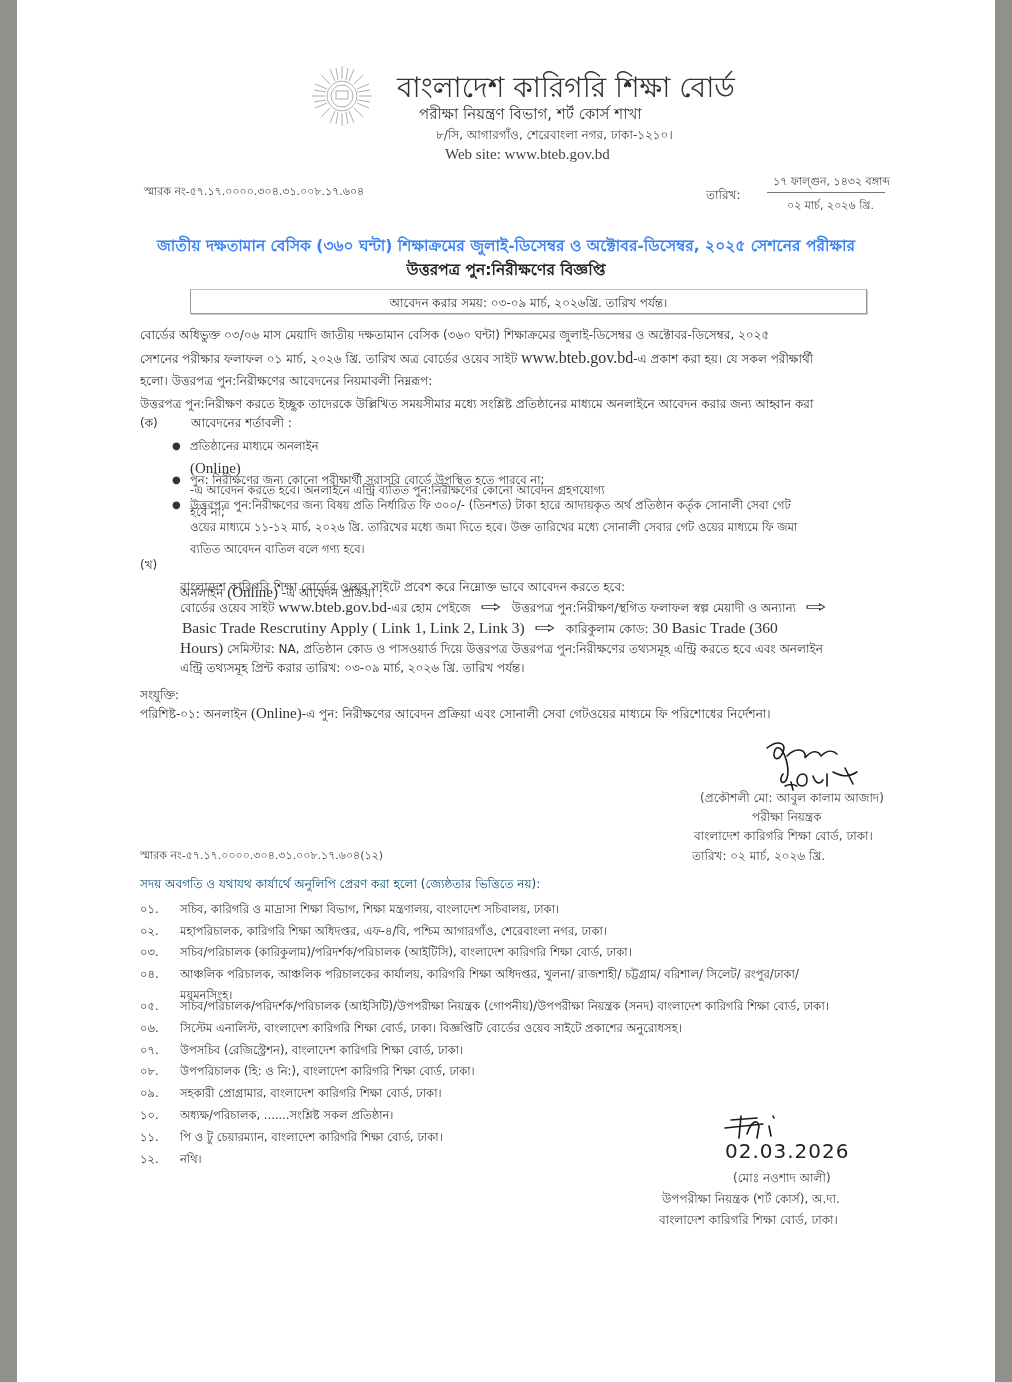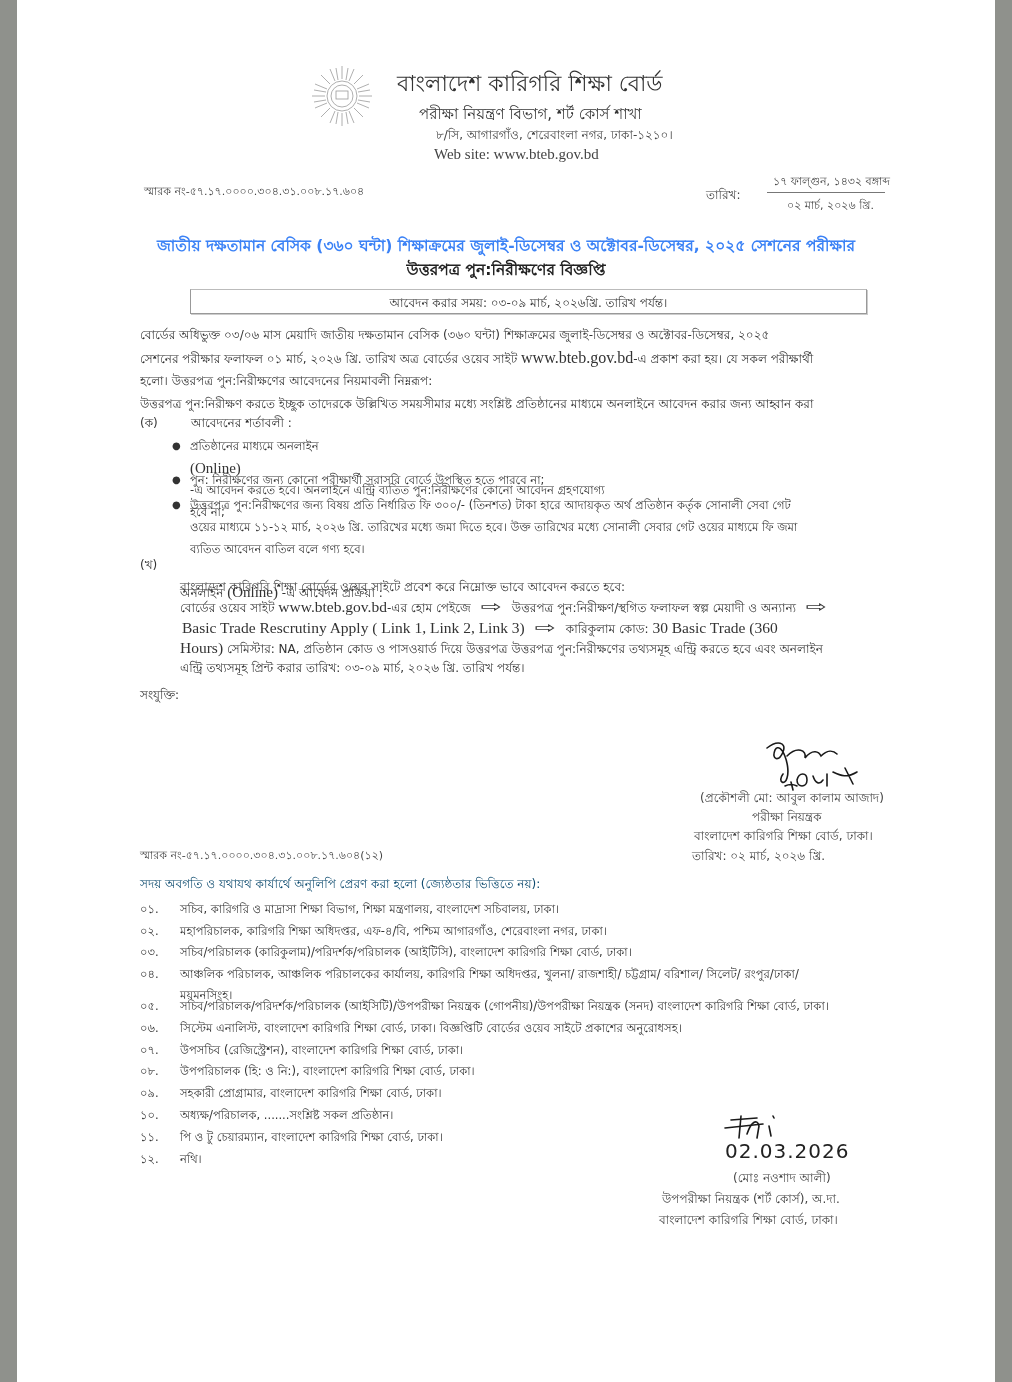--- a/index.html
+++ b/index.html
@@ -12,24 +12,24 @@
   .page {
     position: absolute; left: 17px; top: 0; width: 978px; height: 1382px;
     background: #ffffff;
   }
   .abs { position: absolute; white-space: nowrap; }
   .bn { font-family: "DejaVu Sans", sans-serif; }
   .en { font-family: "Liberation Serif", serif; }
 
   
   .logo { position: absolute; left: 293px; top: 64px; width: 64px; height: 64px; }
-  .org-name { left: 380px; top: 66px; font-size: 22px; color: #333; }
+  .org-name { left: 380px; top: 66px; font-size: 28px; color: #333; }
   .dept { left: 402px; top: 102px; font-size: 15px; color: #333; }
   .address { left: 419px; top: 126px; font-size: 12px; color: #444; }
-  .website { left: 417px; top: 146px; font-size: 15px; color: #444; }
+  .website { left: 428px; top: 146px; font-size: 15px; color: #444; }
 
   .memo { left: 127px; top: 183px; font-size: 11px; color: #444; }
   .date-label { left: 689px; top: 186px; font-size: 12px; color: #444; }
   .date-bangla { left: 756px; top: 173px; font-size: 11px; color: #444; }
   .date-line { position: absolute; left: 750px; top: 192px; width: 118px; border-top: 1px solid #777; }
   .date-greg { left: 770px; top: 197px; font-size: 11px; color: #444; }
 
   .title1 { left: 140px; top: 234px; font-size: 15.5px; font-weight: bold; color: #3b82f6; }
   .title2 { left: 0; width: 978px; text-align: center; top: 258px; font-size: 15.5px; font-weight: bold; color: #222; }
 
@@ -171,20 +171,23 @@
     <span class="proc-en">Basic Trade Rescrutiny Apply ( Link 1, Link 2, Link 3)</span>
     <span class="arrow">⇨</span>
     <span>কারিকুলাম কোড: </span><span class="proc-en">30 Basic Trade (360</span>
   </div>
   <div class="abs bn proc-line" style="left:163px; top:639px;">
     <span class="proc-en">Hours)</span><span> সেমিস্টার: NA, প্রতিষ্ঠান কোড ও পাসওয়ার্ড দিয়ে উত্তরপত্র উত্তরপত্র পুন:নিরীক্ষণের তথ্যসমূহ এন্ট্রি করতে হবে এবং অনলাইন</span>
   </div>
   <div class="abs bn proc-line" style="left:163px; top:659px;">এন্ট্রি তথ্যসমূহ প্রিন্ট করার তারিখ: ০৩-০৯ মার্চ, ২০২৬ খ্রি. তারিখ পর্যন্ত।</div>
 
   <div class="abs bn proc-line" style="left:123px; top:686px;">সংযুক্তি:</div>
+  <div class="abs bn proc-line" style="left:123px; top:705px;">
+    <span>পরিশিষ্ট-০১: অনলাইন </span><span class="online-en">(Online)</span><span>-এ পুন: নিরীক্ষণের আবেদন প্রক্রিয়া এবং সোনালী সেবা গেটওয়ের মাধ্যমে ফি পরিশোধের নির্দেশনা।</span>
+  </div>
 
   <svg class="sign1" viewBox="0 0 120 60">
     <g fill="none" stroke="#1a1a1a" stroke-width="1.6" stroke-linecap="round">
       <path d="M10 12 C 20 4, 30 6, 26 16 C 22 26, 14 24, 18 14 C 24 4, 34 30, 30 42 C 28 50, 20 46, 26 38"></path>
       <path d="M30 20 C 40 10, 50 14, 48 22 C 56 12, 62 16, 64 20 C 70 14, 76 14, 80 18"></path>
       <path d="M40 44 C 42 36, 50 36, 50 44 C 50 52, 40 52, 40 44"></path>
       <path d="M56 40 C 58 46, 62 50, 66 44"></path>
       <path d="M70 38 L 70 50 M 76 36 C 84 40, 90 42, 100 36 M 88 32 L 96 48"></path>
       <path d="M34 46 L 36 54 M 28 50 C 32 48, 36 48, 40 50"></path>
     </g>

